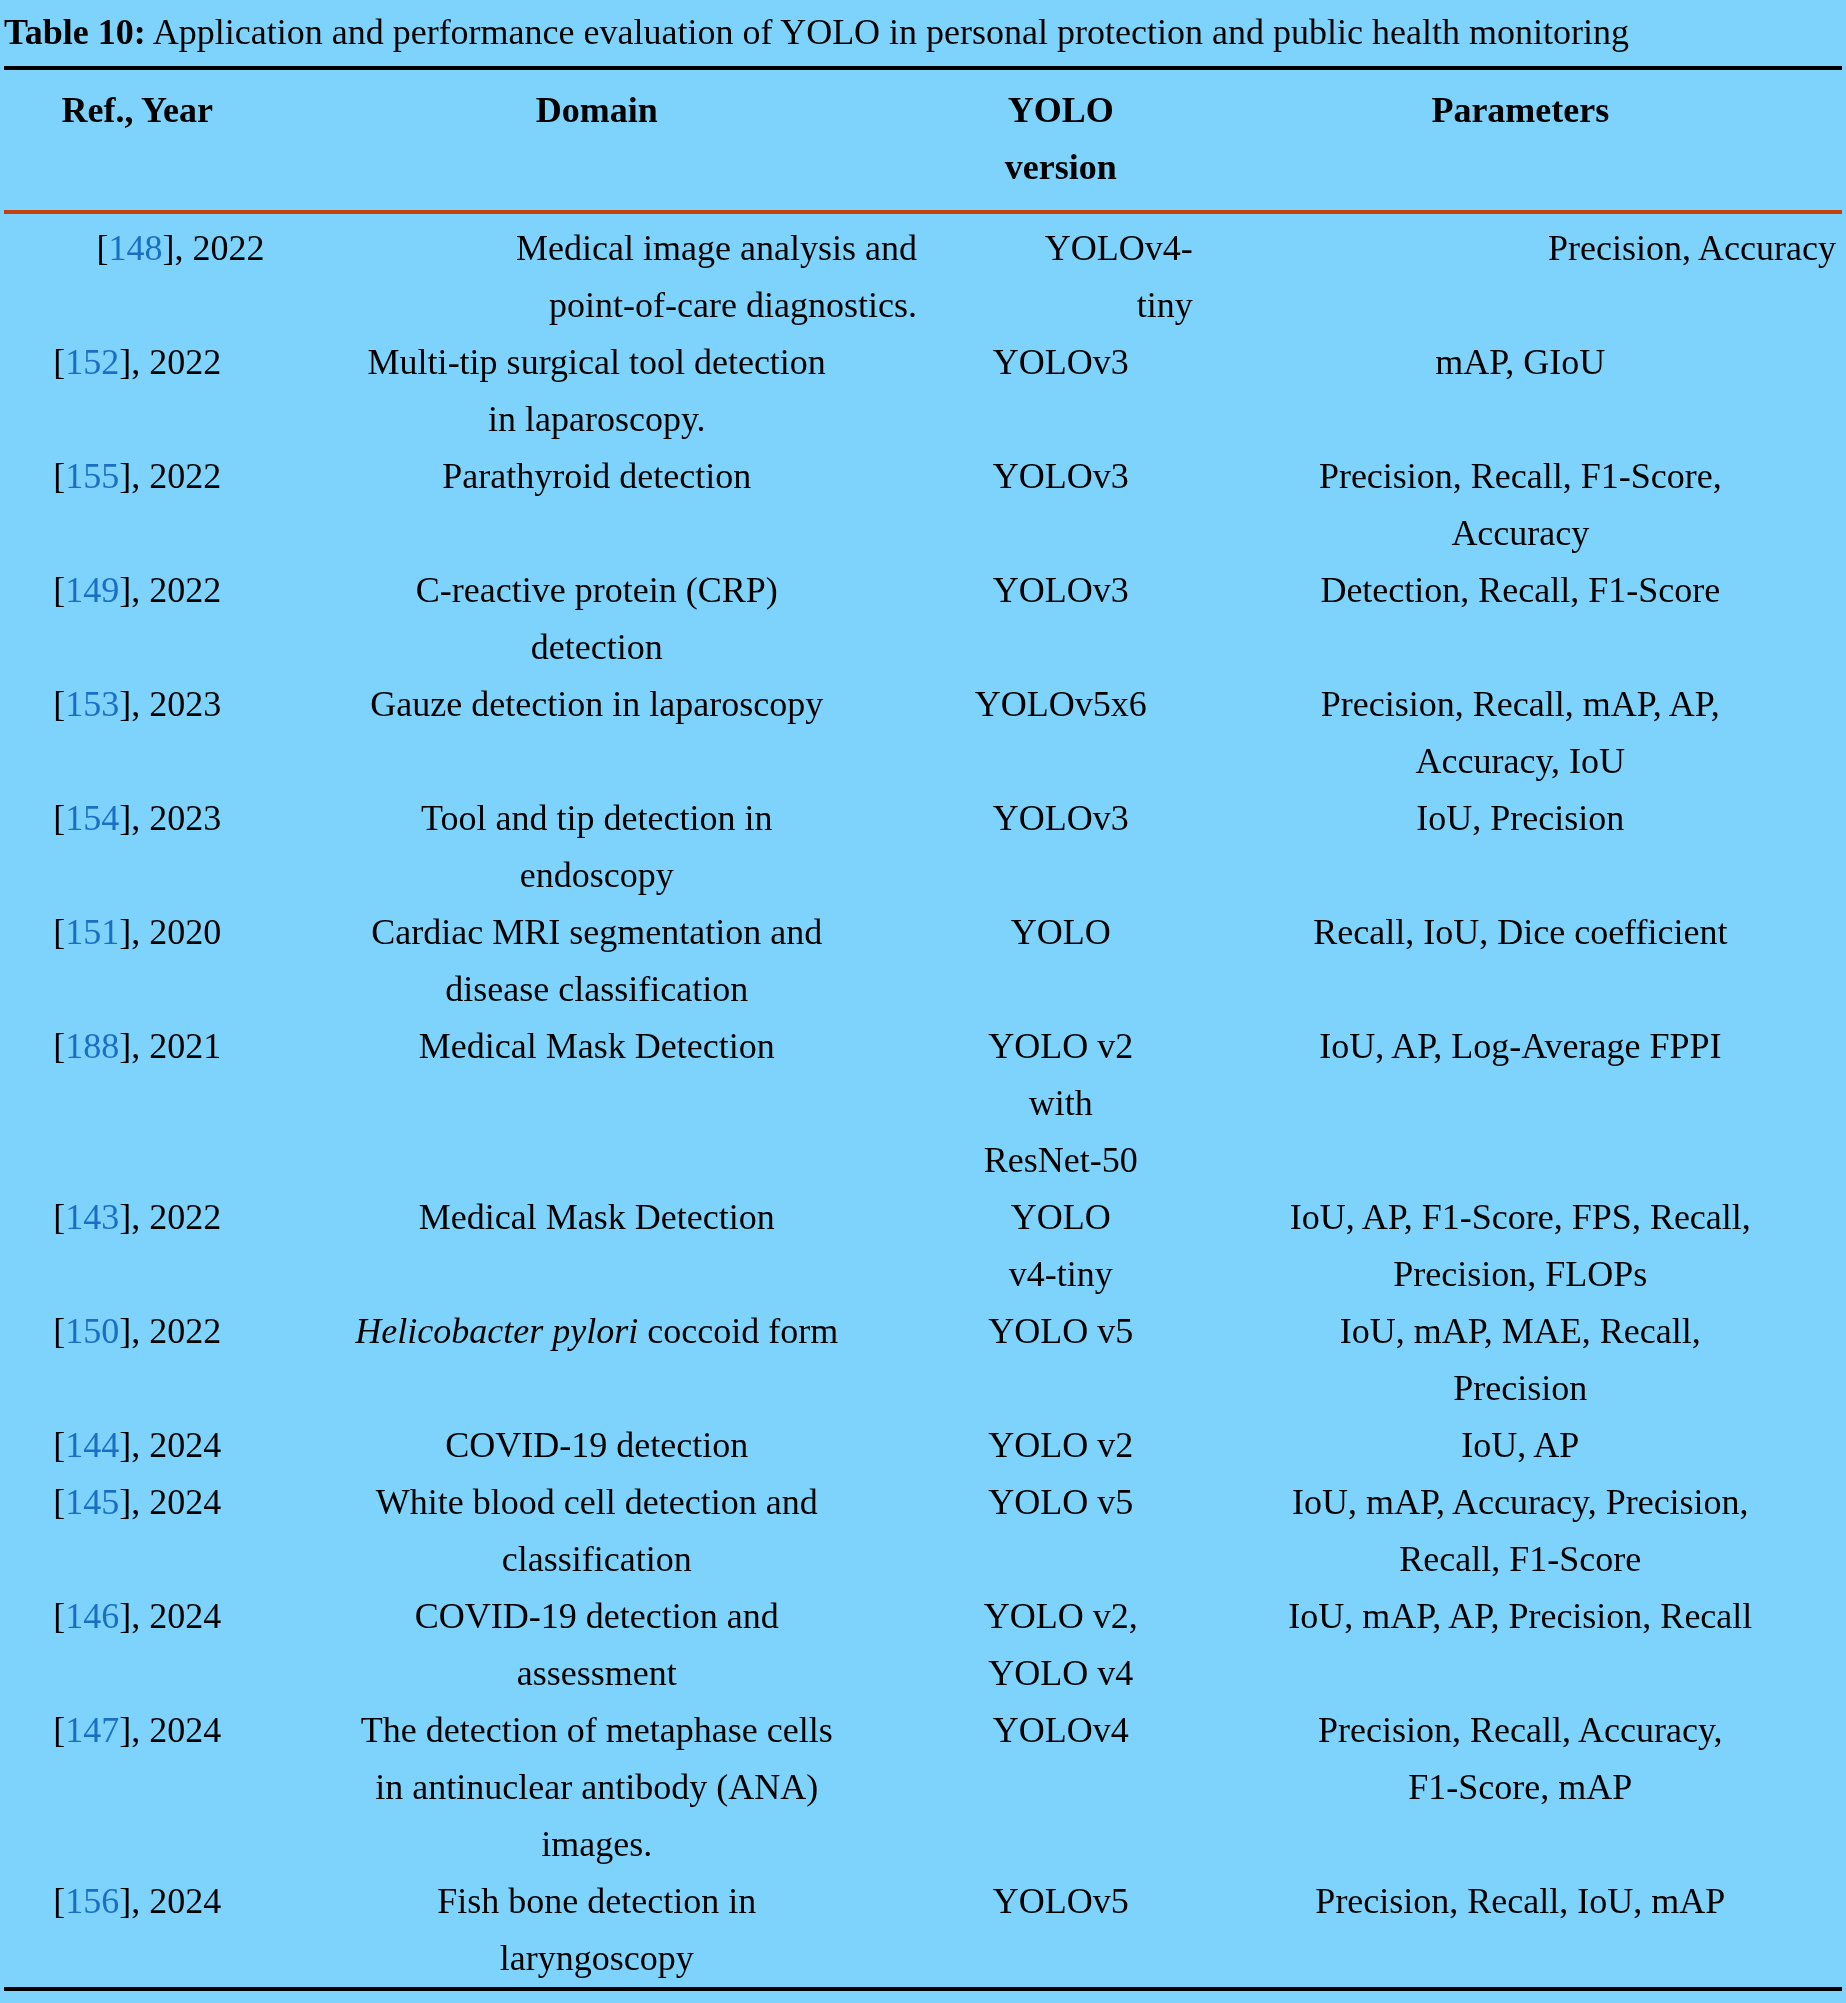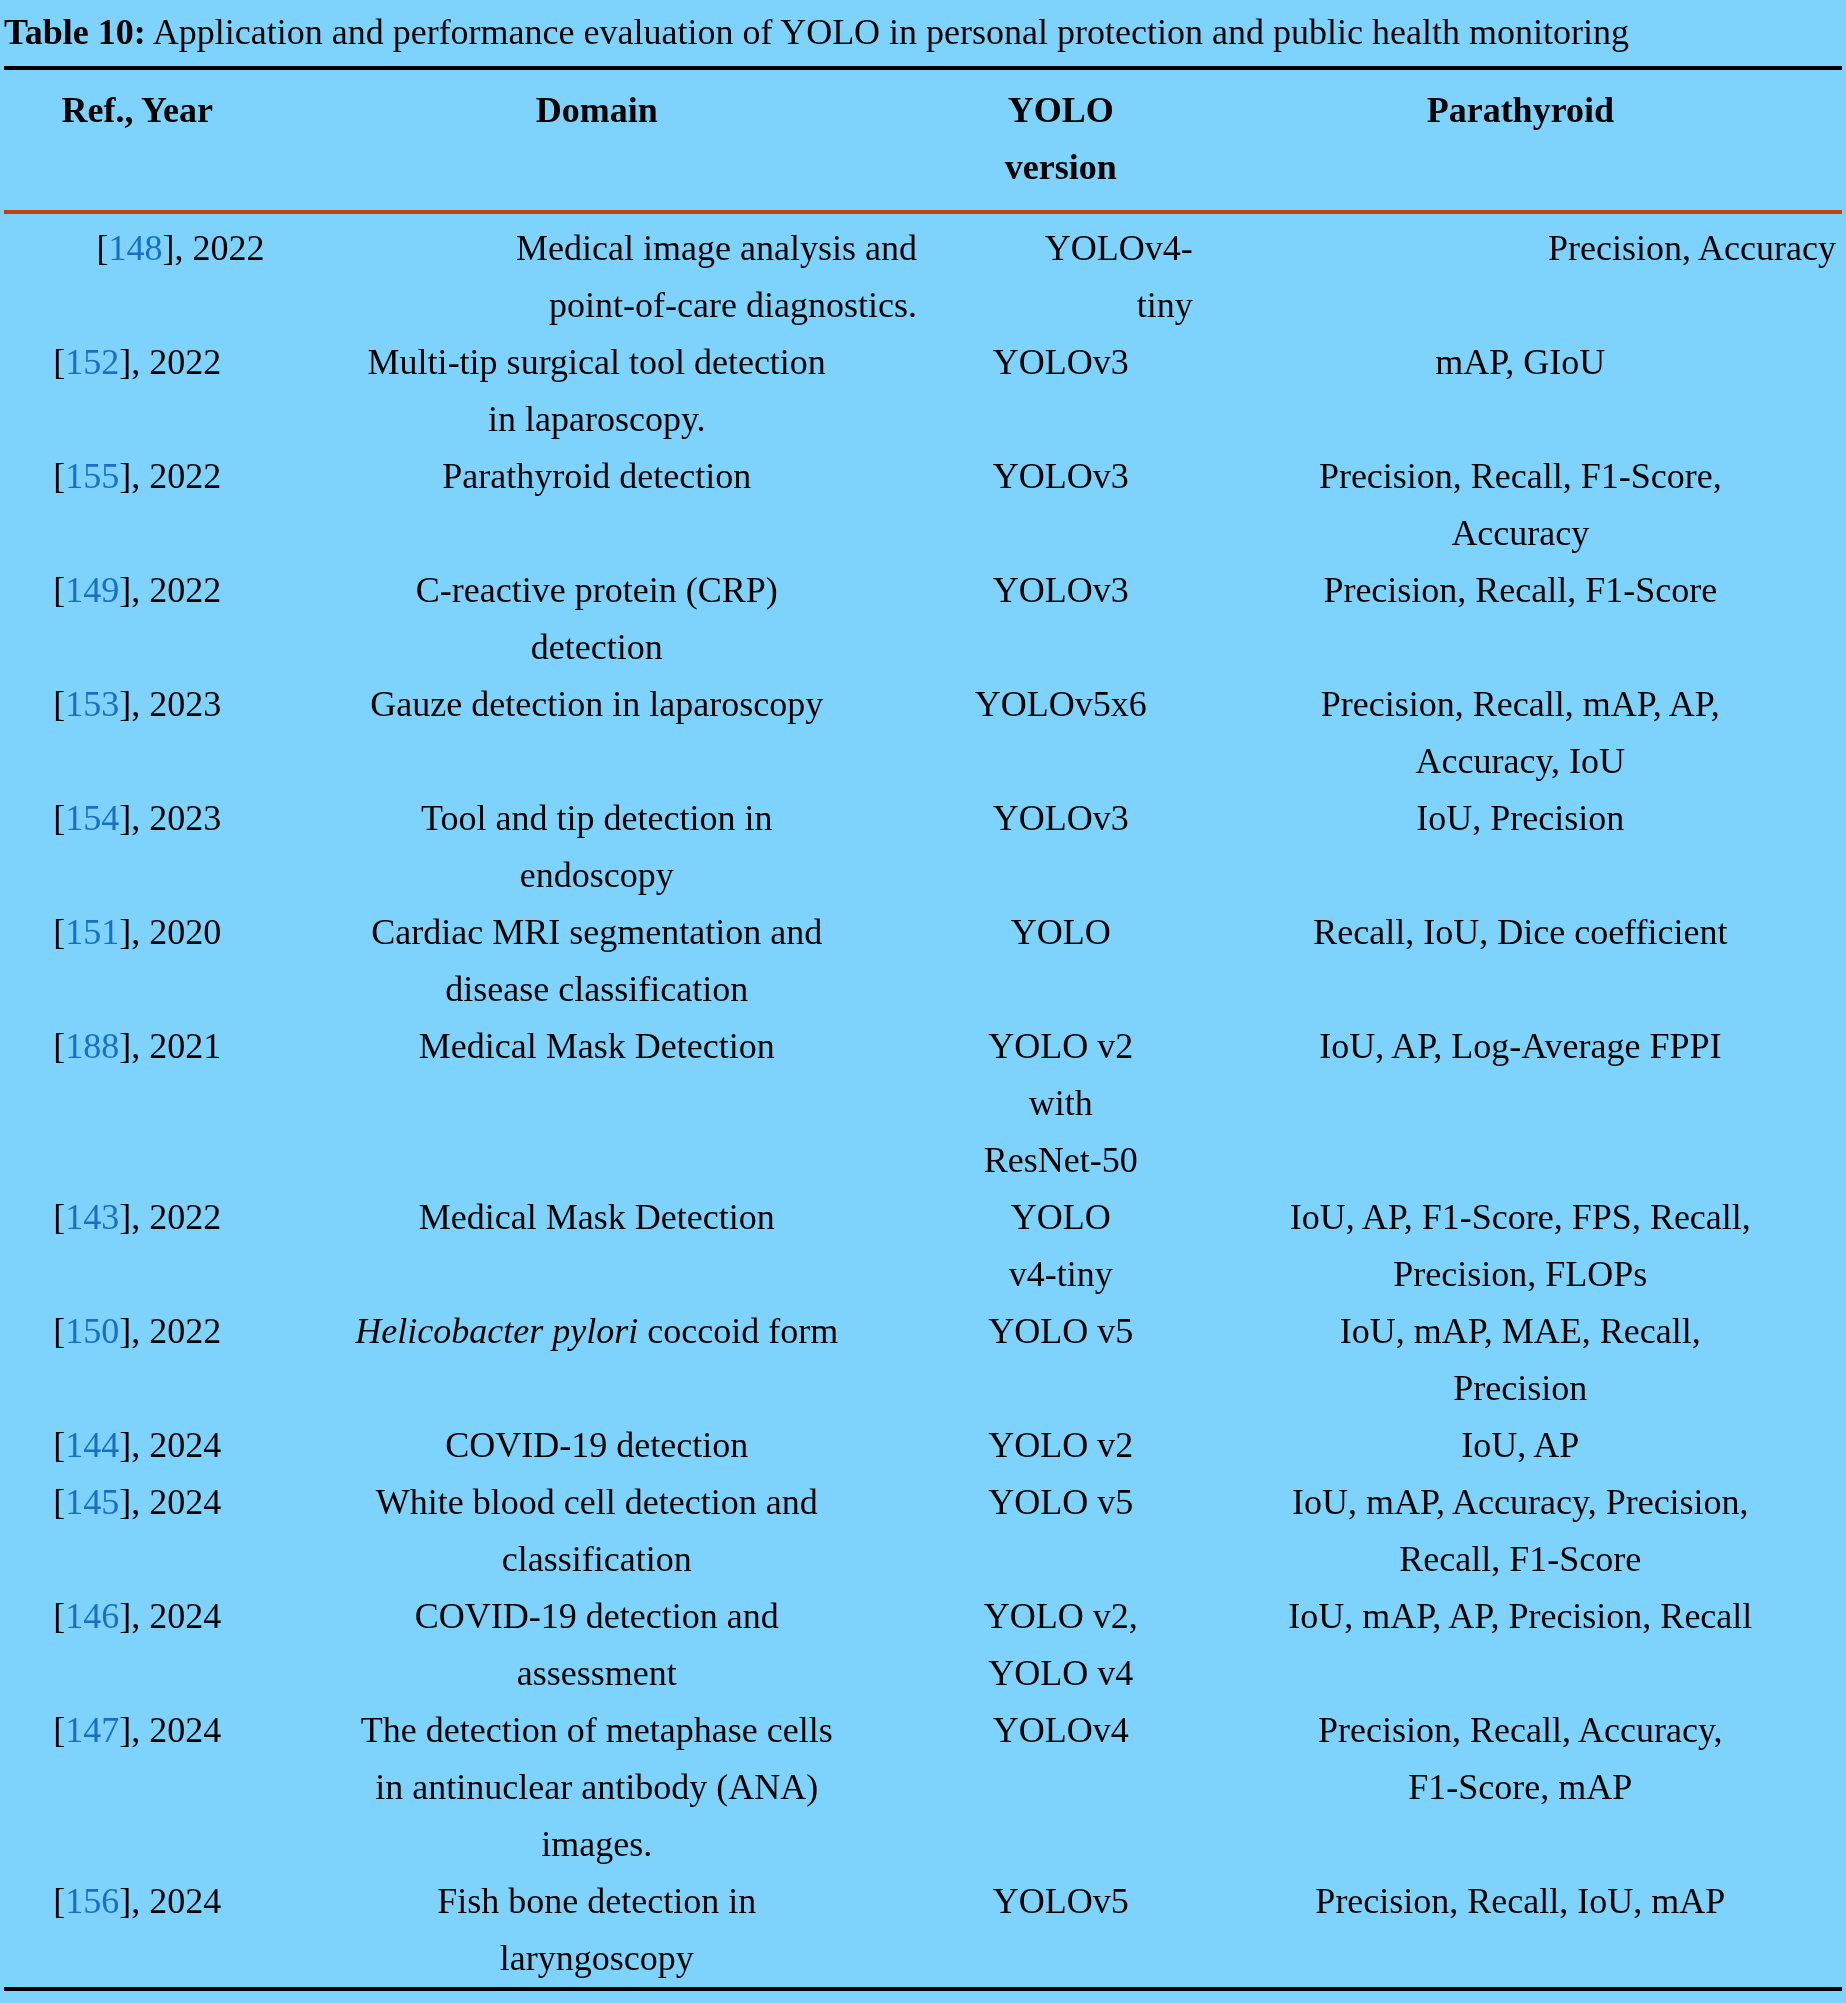--- a/index.html
+++ b/index.html
@@ -79,21 +79,21 @@
         <col class="c2">
         <col class="c3">
         <col class="c4">
     </colgroup>
     <thead>
       <tr>
         <th>Ref., Year</th>
         <th>Domain</th>
         <th>YOLO
 version</th>
-        <th>Parathyroid</th>
+        <th>Parameters</th>
       </tr>
     </thead>
     <tbody id="table-body">
   <tr>
     <td class="c-ref"><span>[</span><span class="ref">148</span><span>], </span><span>2022</span></td>
     <td class="c-domain"><span>Medical image analysis and
 point-of-care diagnostics.</span></td>
     <td class="c-ver">YOLOv4-
 tiny</td>
     <td class="c-params">Precision, Accuracy</td>
@@ -113,21 +113,21 @@
     <td class="c-ver">YOLOv3</td>
     <td class="c-params">Precision, Recall, F1-Score,
 Accuracy</td>
   </tr>
 
   <tr>
     <td class="c-ref"><span>[</span><span class="ref">149</span><span>], </span><span>2022</span></td>
     <td class="c-domain"><span>C-reactive protein (CRP)
 detection</span></td>
     <td class="c-ver">YOLOv3</td>
-    <td class="c-params">Precision, Recall, F1-Score</td>
+    <td class="c-params">Detection, Recall, F1-Score</td>
   </tr>
 
   <tr>
     <td class="c-ref"><span>[</span><span class="ref">153</span><span>], </span><span>2023</span></td>
     <td class="c-domain"><span>Gauze detection in laparoscopy</span></td>
     <td class="c-ver">YOLOv5x6</td>
     <td class="c-params">Precision, Recall, mAP, AP,
 Accuracy, IoU</td>
   </tr>
 

